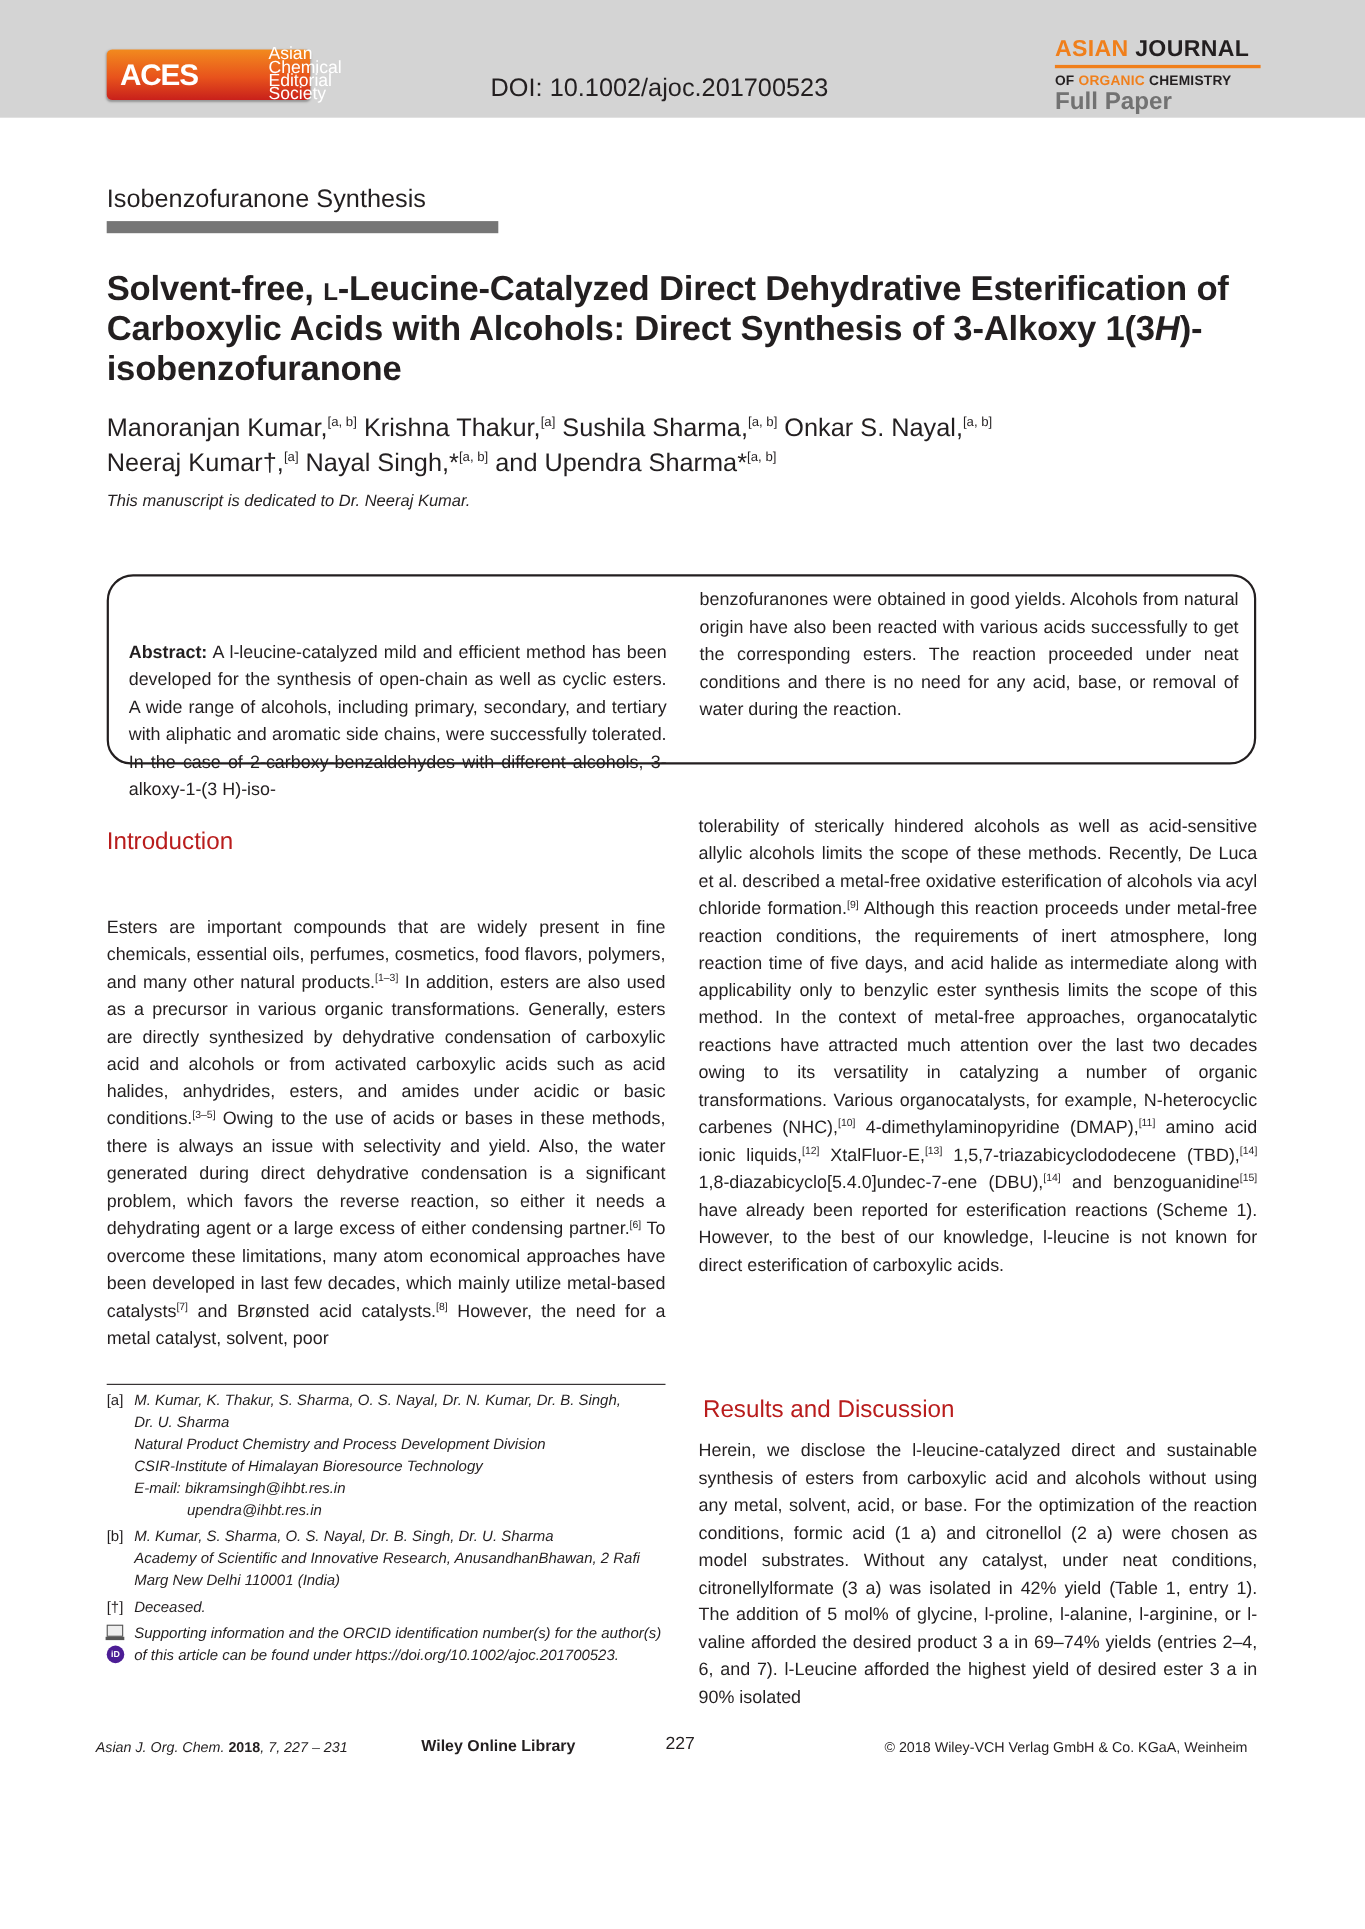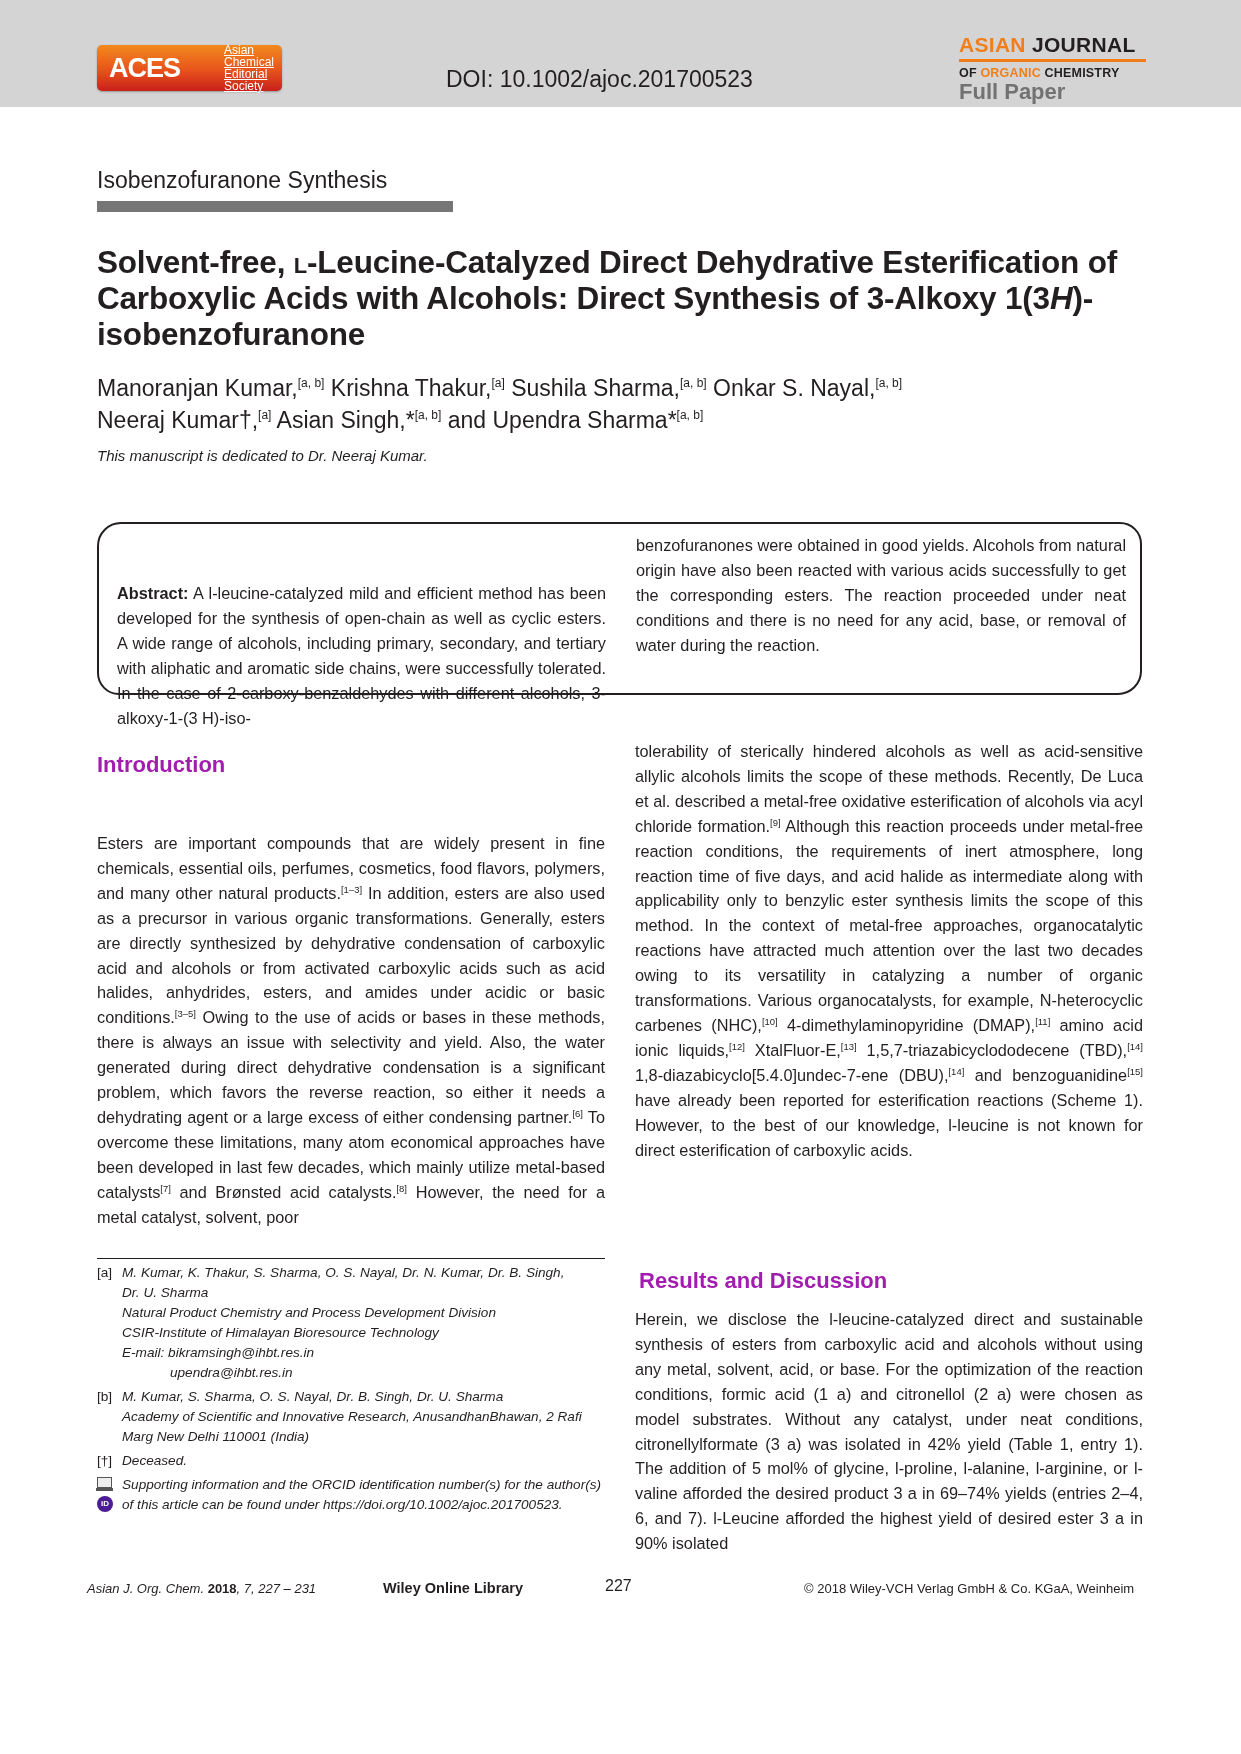--- a/index.html
+++ b/index.html
@@ -12,21 +12,21 @@
     position: absolute; left: 0; top: 0; width: 1241px; height: 107px; background: #d4d4d4;
   }
   .aces-logo {
     position: absolute; left: 97px; top: 45px; width: 185px; height: 46px;
     border-radius: 5px;
     background: linear-gradient(180deg, #f28a1e 0%, #e8531c 55%, #c8201b 100%);
     box-shadow: 0 1px 2px rgba(0,0,0,0.3);
     display: flex; align-items: center; padding-left: 12px; box-sizing: border-box; gap: 44px;
   }
   .aces-logo .big { color: #fff; font-weight: bold; font-size: 27px; letter-spacing: -1px; font-family: "Liberation Sans", sans-serif; }
-  .aces-logo .small { color: #fff; font-size: 12px; line-height: 12px; margin-left: 0; text-decoration: underline; }
+  .aces-logo .small { color: #fff; font-size: 16px; line-height: 12px; margin-left: 20px; }
   .doi {
     position: absolute; left: 446px; top: 66px; font-size: 23px; color: #231f20;
   }
   .journal {
     position: absolute; left: 959px; top: 33px; width: 187px;
   }
   .journal .l1 { font-size: 21px; font-weight: bold; line-height: 23px; letter-spacing: 0.3px; }
   .journal .l1 .o { color: #f07f1b; }
   .journal .rule { height: 3px; background: #f07f1b; margin: 3px 0 4px 0; }
   .journal .l2 { font-size: 12.5px; font-weight: bold; line-height: 14px; letter-spacing: 0.2px; }
@@ -54,21 +54,21 @@
   .abstract-box {
     position: absolute; left: 97px; top: 522px; width: 1045px; height: 173px;
     border: 2px solid #231f20; border-radius: 24px 22px 24px 22px; box-sizing: border-box;
   }
   .abs-col {
     position: absolute; top: 9px; font-size: 16.3px; line-height: 25px; text-align: justify;
   }
   .abs-col.left { left: 18px; width: 489px; margin-top: 48px; }
   .abs-col.right { left: 537px; width: 490px; }
 
-  .h2 { position: absolute; font-size: 22px; font-weight: bold; color: #a21caf; }
+  .h2 { position: absolute; font-size: 22px; font-weight: normal; color: #b91c1c; }
   .col-text {
     position: absolute; font-size: 16.3px; line-height: 24.9px; text-align: justify; hyphens: none;
   }
   .col-text sup { font-size: 9.5px; vertical-align: 6px; line-height: 0; }
 
   .fn-rule { position: absolute; left: 97px; top: 1258px; width: 508px; height: 1px; background: #231f20; }
   .footnotes { position: absolute; left: 97px; top: 1263px; width: 510px; font-size: 13.6px; line-height: 20px; }
   .fn { position: relative; padding-left: 25px; margin-bottom: 4px; }
   .fn .tag { position: absolute; left: 0; top: 0; font-style: normal; }
   .fn .body { font-style: italic; }
@@ -111,21 +111,21 @@
 <div class="kicker-bar"></div>
 
 <div class="title"><span>Solvent-free, </span><span class="sc">l</span><span>-Leucine-Catalyzed Direct Dehydrative Esterification of Carboxylic Acids with Alcohols: Direct Synthesis of 3-Alkoxy 1(3</span><i>H</i><span>)-isobenzofuranone</span></div>
 
 <div class="authors">
   <span>Manoranjan Kumar,</span><sup>[a, b]</sup>
   <span>Krishna Thakur,</span><sup>[a]</sup>
   <span>Sushila Sharma,</span><sup>[a, b]</sup>
   <span>Onkar S. Nayal,</span><sup>[a, b]</sup><br>
   <span>Neeraj Kumar†,</span><sup>[a]</sup>
-  <span>Asian Singh,*</span><sup>[a, b]</sup>
+  <span>Nayal Singh,*</span><sup>[a, b]</sup>
   <span>and Upendra Sharma*</span><sup>[a, b]</sup>
 </div>
 
 <div class="dedication">This manuscript is dedicated to Dr. Neeraj Kumar.</div>
 
 <div class="abstract-box">
   <div class="abs-col left"><b>Abstract:</b><span> A l-leucine-catalyzed mild and efficient method has been developed for the synthesis of open-chain as well as cyclic esters. A wide range of alcohols, including primary, secondary, and tertiary with aliphatic and aromatic side chains, were successfully tolerated. In the case of 2-carboxy-benzaldehydes with different alcohols, 3-alkoxy-1-(3 H)-iso-</span></div>
   <div class="abs-col right">benzofuranones were obtained in good yields. Alcohols from natural origin have also been reacted with various acids successfully to get the corresponding esters. The reaction proceeded under neat conditions and there is no need for any acid, base, or removal of water during the reaction.</div>
 </div>
 

